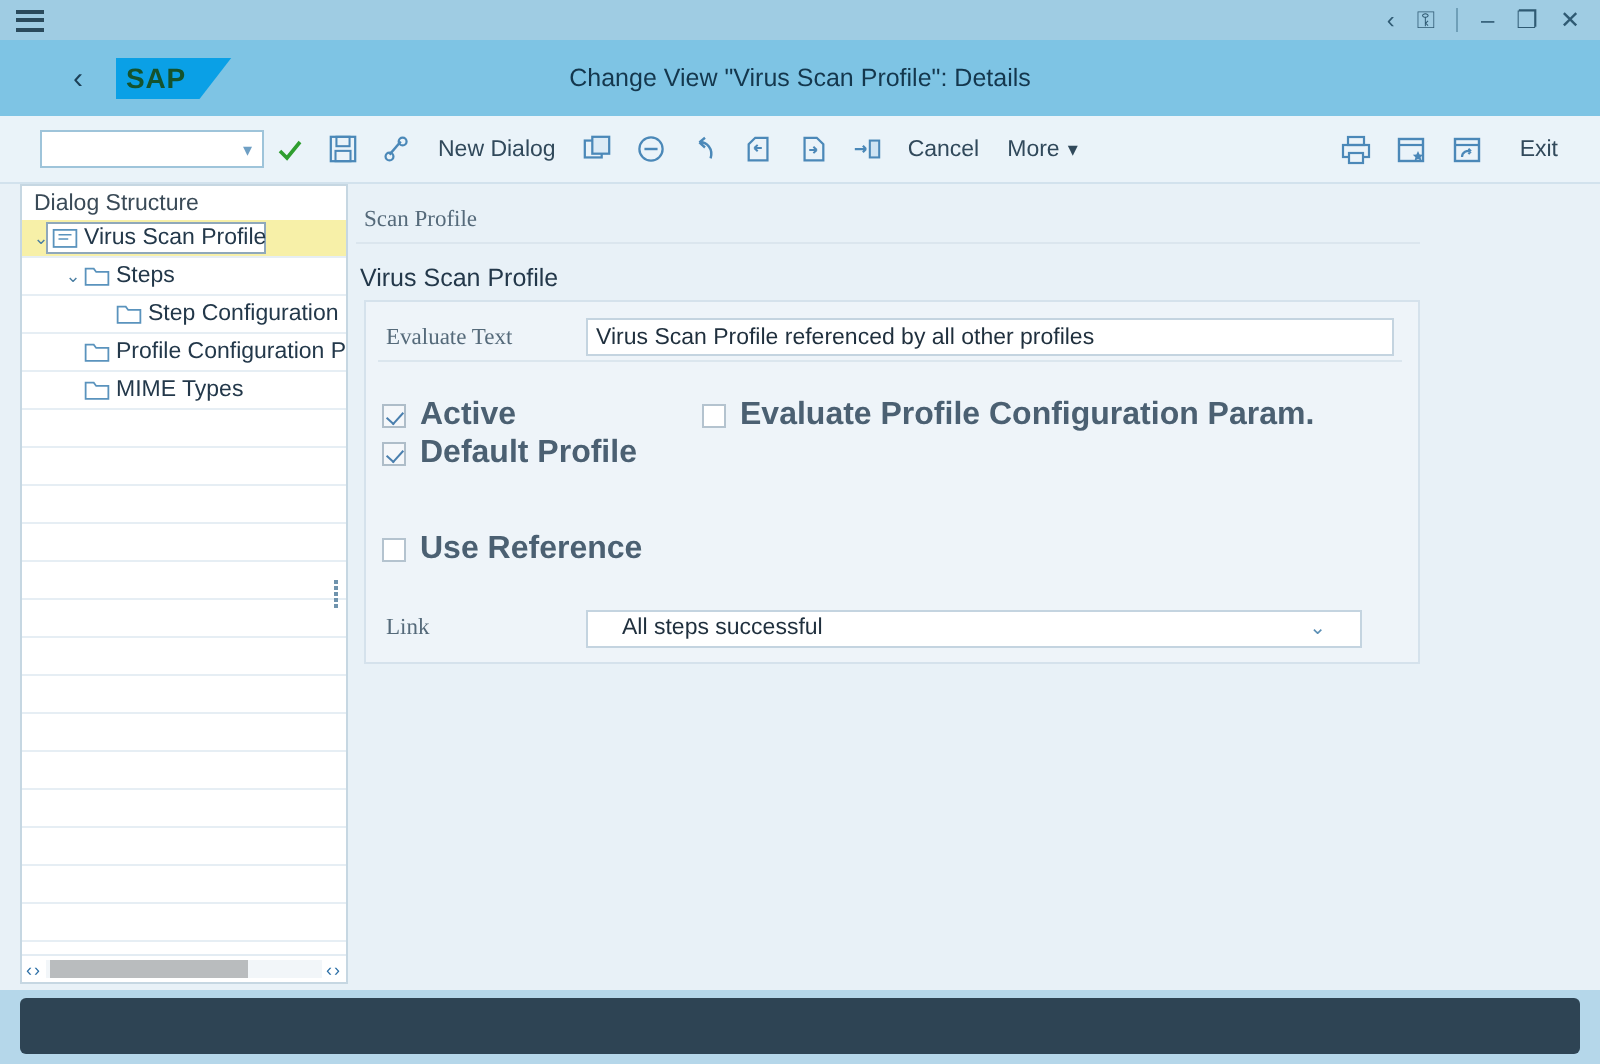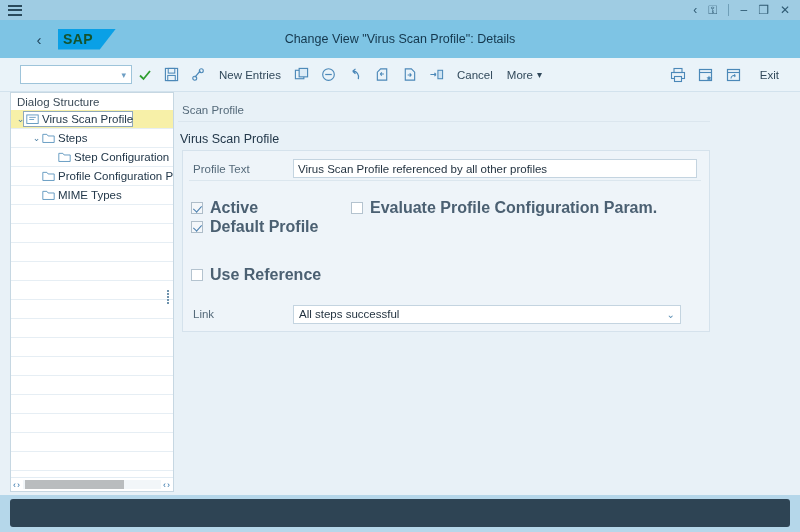--- a/index.html
+++ b/index.html
@@ -134,21 +134,21 @@
   .splitgrip i { display: block; width: 2px; height: 2px; background: #6f93ad; }
 
   
   .content { position: absolute; left: 178px; top: 0; right: 0; bottom: 0; }
   .row-scan {
     position: absolute; left: 0; top: 6px; width: 532px; height: 24px;
     display: flex; align-items: center;
     border-bottom: 1px solid #dbe6ee;
   }
   .lbl {
-    font-size: 11.5px; color: #556a7a; width: 104px; flex: none; padding-left: 4px;
+    font-size: 11.5px; color: #556a7a; width: 104px; flex: none; padding-left: 4px; font-family: Liberation Serif, serif;
   }
   .fld {
     height: 19px; background: #fff; border: 1px solid #c4d4e0;
     font-size: 11.5px; color: #1f2f3d; display: flex; align-items: center;
     padding: 0 4px;
   }
   .fld.ro { background: #eef3f7; border-color: #d3dfe8;
     font-family: "Liberation Mono", monospace; font-size: 11px; letter-spacing: .2px; }
 
   .grp-title {
@@ -173,21 +173,21 @@
   .cbx.on .box::after {
     content: "";
     position: absolute; left: 3px; top: 1px; width: 4px; height: 7px;
     border: solid #4a7fae; border-width: 0 1.6px 1.6px 0;
     transform: rotate(42deg);
   }
   .cbx .cl { font-size: 16px; color: #4b6072; white-space: nowrap; font-weight: bold; }
 
   .sel-fld {
     height: 19px; background: #fff; border: 1px solid #c4d4e0;
-    display: flex; align-items: center; padding: 0 5px;
+    display: flex; align-items: center; padding: 0 17px;
     font-size: 11.5px; color: #1f2f3d;
   }
   .sel-fld .chev { margin-left: auto; color: #5b8fb5; font-size: 10px; }
 
   
   .footer {
     position: absolute; left: 10px; top: 499px; width: 780px; height: 28px;
     background: #2e4454; border-radius: 3px;
   }
 </style>
@@ -242,21 +242,21 @@
 
     <div class="tb-item ico">
       <svg class="i" width="15" height="15" viewBox="0 0 16 16">
           <path d="M4 11 L10 4" stroke="#4b88b8" stroke-width="1.3" fill="none"></path>
           <circle cx="4" cy="12" r="2.1" fill="none" stroke="#4b88b8" stroke-width="1.2"></circle>
           <circle cx="11" cy="4" r="2.1" fill="none" stroke="#4b88b8" stroke-width="1.2"></circle>
         </svg>
     </div>
 
     <div class="tb-item">
-      <span class="tb-text">New Entries</span>
+      <span class="tb-text">New Dialog</span>
     </div>
 
     <div class="tb-item ico">
       <svg class="i" width="15" height="15" viewBox="0 0 16 16">
           <rect x="1.5" y="3.5" width="9" height="9" fill="none" stroke="#4b88b8" stroke-width="1.2"></rect>
           <rect x="5.5" y="1.5" width="9" height="9" fill="#dcebf6" stroke="#4b88b8" stroke-width="1.2"></rect>
         </svg>
     </div>
 
     <div class="tb-item ico">
@@ -428,21 +428,21 @@
 
       <div class="row-scan">
         <div class="lbl">Scan Profile</div>
       </div>
 
       <div class="grp-title">Virus Scan Profile</div>
 
       <div class="grp">
 
         <div class="grp-row underline" style="left:6px; top:6px; width:512px; height:24px;">
-          <div class="lbl">Profile Text</div>
+          <div class="lbl">Evaluate Text</div>
           <div class="fld" style="width:404px;">Virus Scan Profile referenced by all other profiles</div>
         </div>
 
         <div class="grp-row" style="left:8px; top:48px;">
           <div class="cbx on">
             <span class="box"></span>
             <span class="cl">Active</span>
           </div>
         </div>
 

